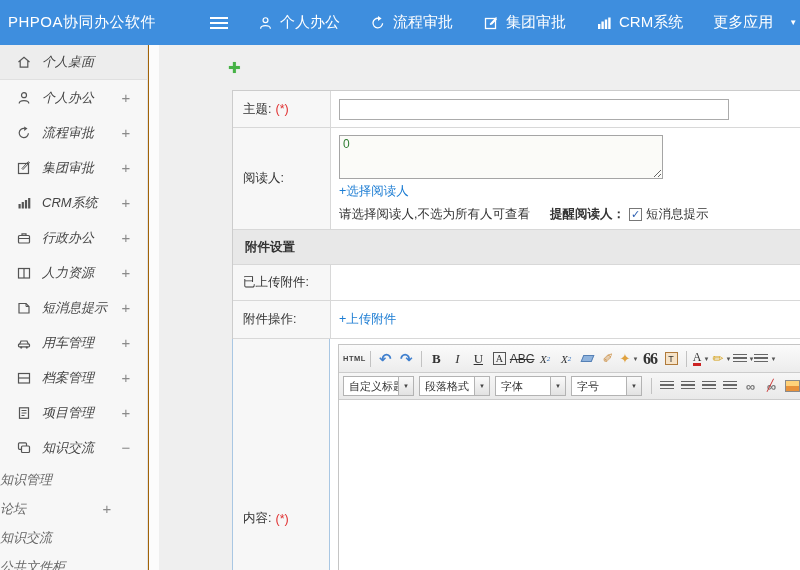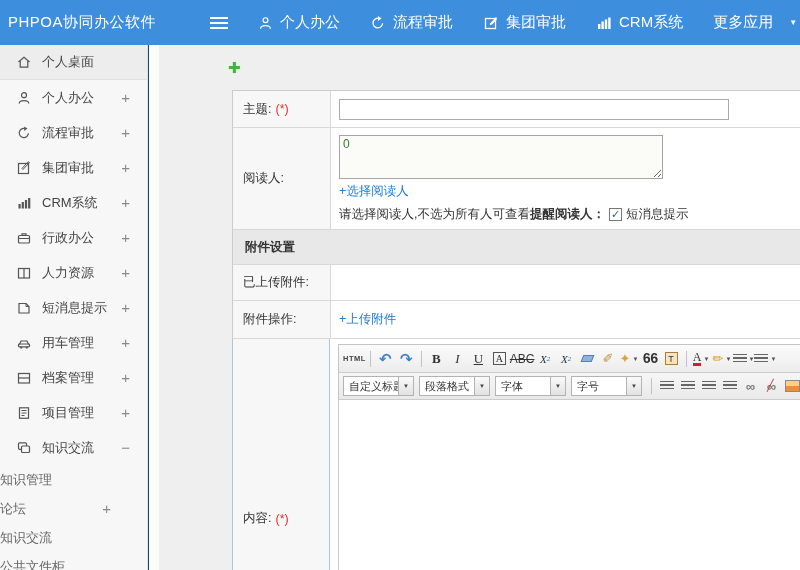--- a/index.html
+++ b/index.html
@@ -1,30 +1,30 @@
 <!DOCTYPE html>
 <html><head>
 <meta charset="utf-8">
 <style>
   * { margin:0; padding:0; box-sizing:border-box; }
   html,body { width:800px; height:570px; overflow:hidden; }
   body { font-family:"Liberation Sans","DejaVu Sans",sans-serif; background:#efefef; }
-  #viewport { position:relative; width:800px; height:570px; overflow:hidden; background:#0c4a6e; }
+  #viewport { position:relative; width:800px; height:570px; overflow:hidden; background:#a16207; }
 
   
   .header { position:absolute; top:0; left:0; width:800px; height:45px; background:#3e8ede; display:flex; align-items:center; color:#fff; z-index:10; }
   .logo { width:148px; padding-left:8px; font-size:15px; letter-spacing:0.5px; white-space:nowrap; }
   .hamburger { margin-left:62px; width:18px; height:12px; background:repeating-linear-gradient(to bottom,#fff 0 2px,transparent 2px 5px); cursor:pointer; }
   .topnav { display:flex; align-items:center; margin-left:30px; }
   .topnav-item { display:flex; align-items:center; gap:7px; margin-right:30px; font-size:15px; cursor:pointer; white-space:nowrap; }
   .topnav-item svg { display:block; }
   .nav-caret { font-size:8px; margin-left:-14px; cursor:pointer; }
 
   
-  .sidebar { position:absolute; top:45px; left:0; width:148px; bottom:0; background:#f7f7f7; border-right:1px solid #e2e2e2; overflow:hidden; }
+  .sidebar { position:absolute; top:45px; left:0; width:148px; bottom:0; background:#f7f7f7; border-right:1px solid #e2e2e2; overflow:hidden;font-style:italic; }
   .gutter { position:absolute; top:45px; left:149px; width:10px; bottom:0; background:#fcfcfc; }
   .side-item { height:35px; display:flex; align-items:center; padding-left:16px; font-size:13px; color:#444; cursor:pointer; }
   .side-item.active { background:#ededed; border-bottom:1px solid #e0e0e0; }
   .side-item .sicon { width:16px; height:16px; margin-right:10px; flex:none; }
   .expander { margin-left:auto; padding-right:17px; font-size:15px; font-weight:300; color:#8a8a8a; }
   .side-sub { height:29px; display:flex; align-items:center; font-size:13px; color:#666; cursor:pointer; }
   .side-sub .expander { padding-right:36px; }
 
   
   .main { position:absolute; top:45px; left:159px; width:641px; bottom:0; background:#efefef; }
@@ -38,21 +38,21 @@
   .flabel { width:98px; flex:none; background:#f7f7f7; border-right:1px solid #d8d8d8; display:flex; align-items:center; padding-left:10px; gap:4px; }
   .fvalue { flex:1; background:#fff; display:flex; flex-direction:column; justify-content:center; padding:6px 8px; }
   .req { color:#e03030; }
   .row-subject { height:37px; }
   .row-readers { height:102px; }
   .row-readers .fvalue { justify-content:flex-start; padding-top:7px; }
   .readers-ta { width:324px; height:52px; resize:both; border:1px solid #a5a5a5; background:#fbfbf8; color:#2e7d32; font-size:12px; font-family:"Liberation Sans","DejaVu Sans",sans-serif; padding:1px 3px; outline:none; }
   .link { color:#1b7cd3; text-decoration:none; font-size:12.5px; cursor:pointer; }
   .sel-reader-link { margin-top:4px; }
   .reader-note { display:flex; align-items:center; margin-top:6px; font-size:12.5px; }
-  .note-bold { font-weight:bold; margin-left:0; }
+  .note-bold { font-weight:bold; margin-left:20px; }
   .cbx { width:13px; height:13px; border:1px solid #777; background:#fff; display:inline-flex; align-items:center; justify-content:center; font-size:11px; color:#2a5db0; margin:0 4px 0 4px; cursor:pointer; }
   .row-sechdr { height:35px; background:#e8e8e8; display:flex; align-items:center; padding-left:12px; font-weight:bold; }
   .row-uploaded { height:36px; }
   .row-ops { height:38px; }
   .row-content { height:360px; }
   .row-content .flabel { border-left:1px solid #a9c7e3; margin-left:-1px; border-right:1px solid #a9c7e3; align-items:center; }
   .row-content .fvalue { justify-content:flex-start; padding-top:5px; }
 
   
   .editor { width:620px; border:1px solid #c5c5c5; background:#fff; }
@@ -66,21 +66,21 @@
   .tb-b { font-family:"Liberation Serif","DejaVu Serif",serif; font-weight:bold; font-size:13px; }
   .tb-i { font-family:"Liberation Serif","DejaVu Serif",serif; font-style:italic; font-size:13px; }
   .tb-u { font-family:"Liberation Serif","DejaVu Serif",serif; text-decoration:underline; font-size:13px; }
   .tb-abox { font-family:"Liberation Serif","DejaVu Serif",serif; font-size:10px; border:1px solid #555; padding:0 2px; line-height:11px; height:13px; }
   .tb-strike { font-size:12px; text-decoration:line-through; }
   .supsub { font-size:11px; font-style:italic; font-family:"Liberation Serif","DejaVu Serif",serif; }
   .supsub .s2 { font-size:7px; color:#2a6ab8; }
   .eraser { width:11px; height:7px; background:#8fb3dd; border:1px solid #5580b5; transform:skewX(-22deg); }
   .glyph-brush { color:#c9893a; font-size:13px; }
   .glyph-wand { color:#e0a23f; font-size:13px; }
-  .tb-quote { font-family:Liberation Mono, monospace; font-weight:bold; font-size:14px; letter-spacing:-1px; }
+  .tb-quote { font-family:Liberation Serif, serif; font-weight:bold; font-size:16px; letter-spacing:-1px; }
   .pasteT { width:13px; height:13px; border:1px solid #b07a3a; background:#f6e3c8; font-size:9px; display:flex; align-items:center; justify-content:center; color:#333; }
   .tb-fontcolor { font-family:"Liberation Serif","DejaVu Serif",serif; font-size:12px; border-bottom:3px solid #cc2222; line-height:12px; }
   .glyph-hl { color:#d4a017; font-size:13px; }
   .mini-caret { font-size:6px; color:#555; margin-left:2px; }
   .lines { width:14px; height:10px; background:repeating-linear-gradient(to bottom,#666 0 1.3px,transparent 1.3px 3.4px); }
   .combo { display:flex; align-items:center; border:1px solid #b3b3b3; background:#fff; height:20px; margin-right:5px; flex:none; }
   .combo .clabel { width:54px; padding-left:5px; font-size:11px; color:#333; white-space:nowrap; overflow:hidden; }
   .combo .cbtn { width:15px; height:100%; border-left:1px solid #b3b3b3; background:linear-gradient(#fafafa,#e2e2e2); display:flex; align-items:center; justify-content:center; font-size:6px; color:#444; cursor:pointer; }
   .infinity { font-size:13px; font-weight:bold; color:#777; }
   .unlink-wrap { position:relative; }

